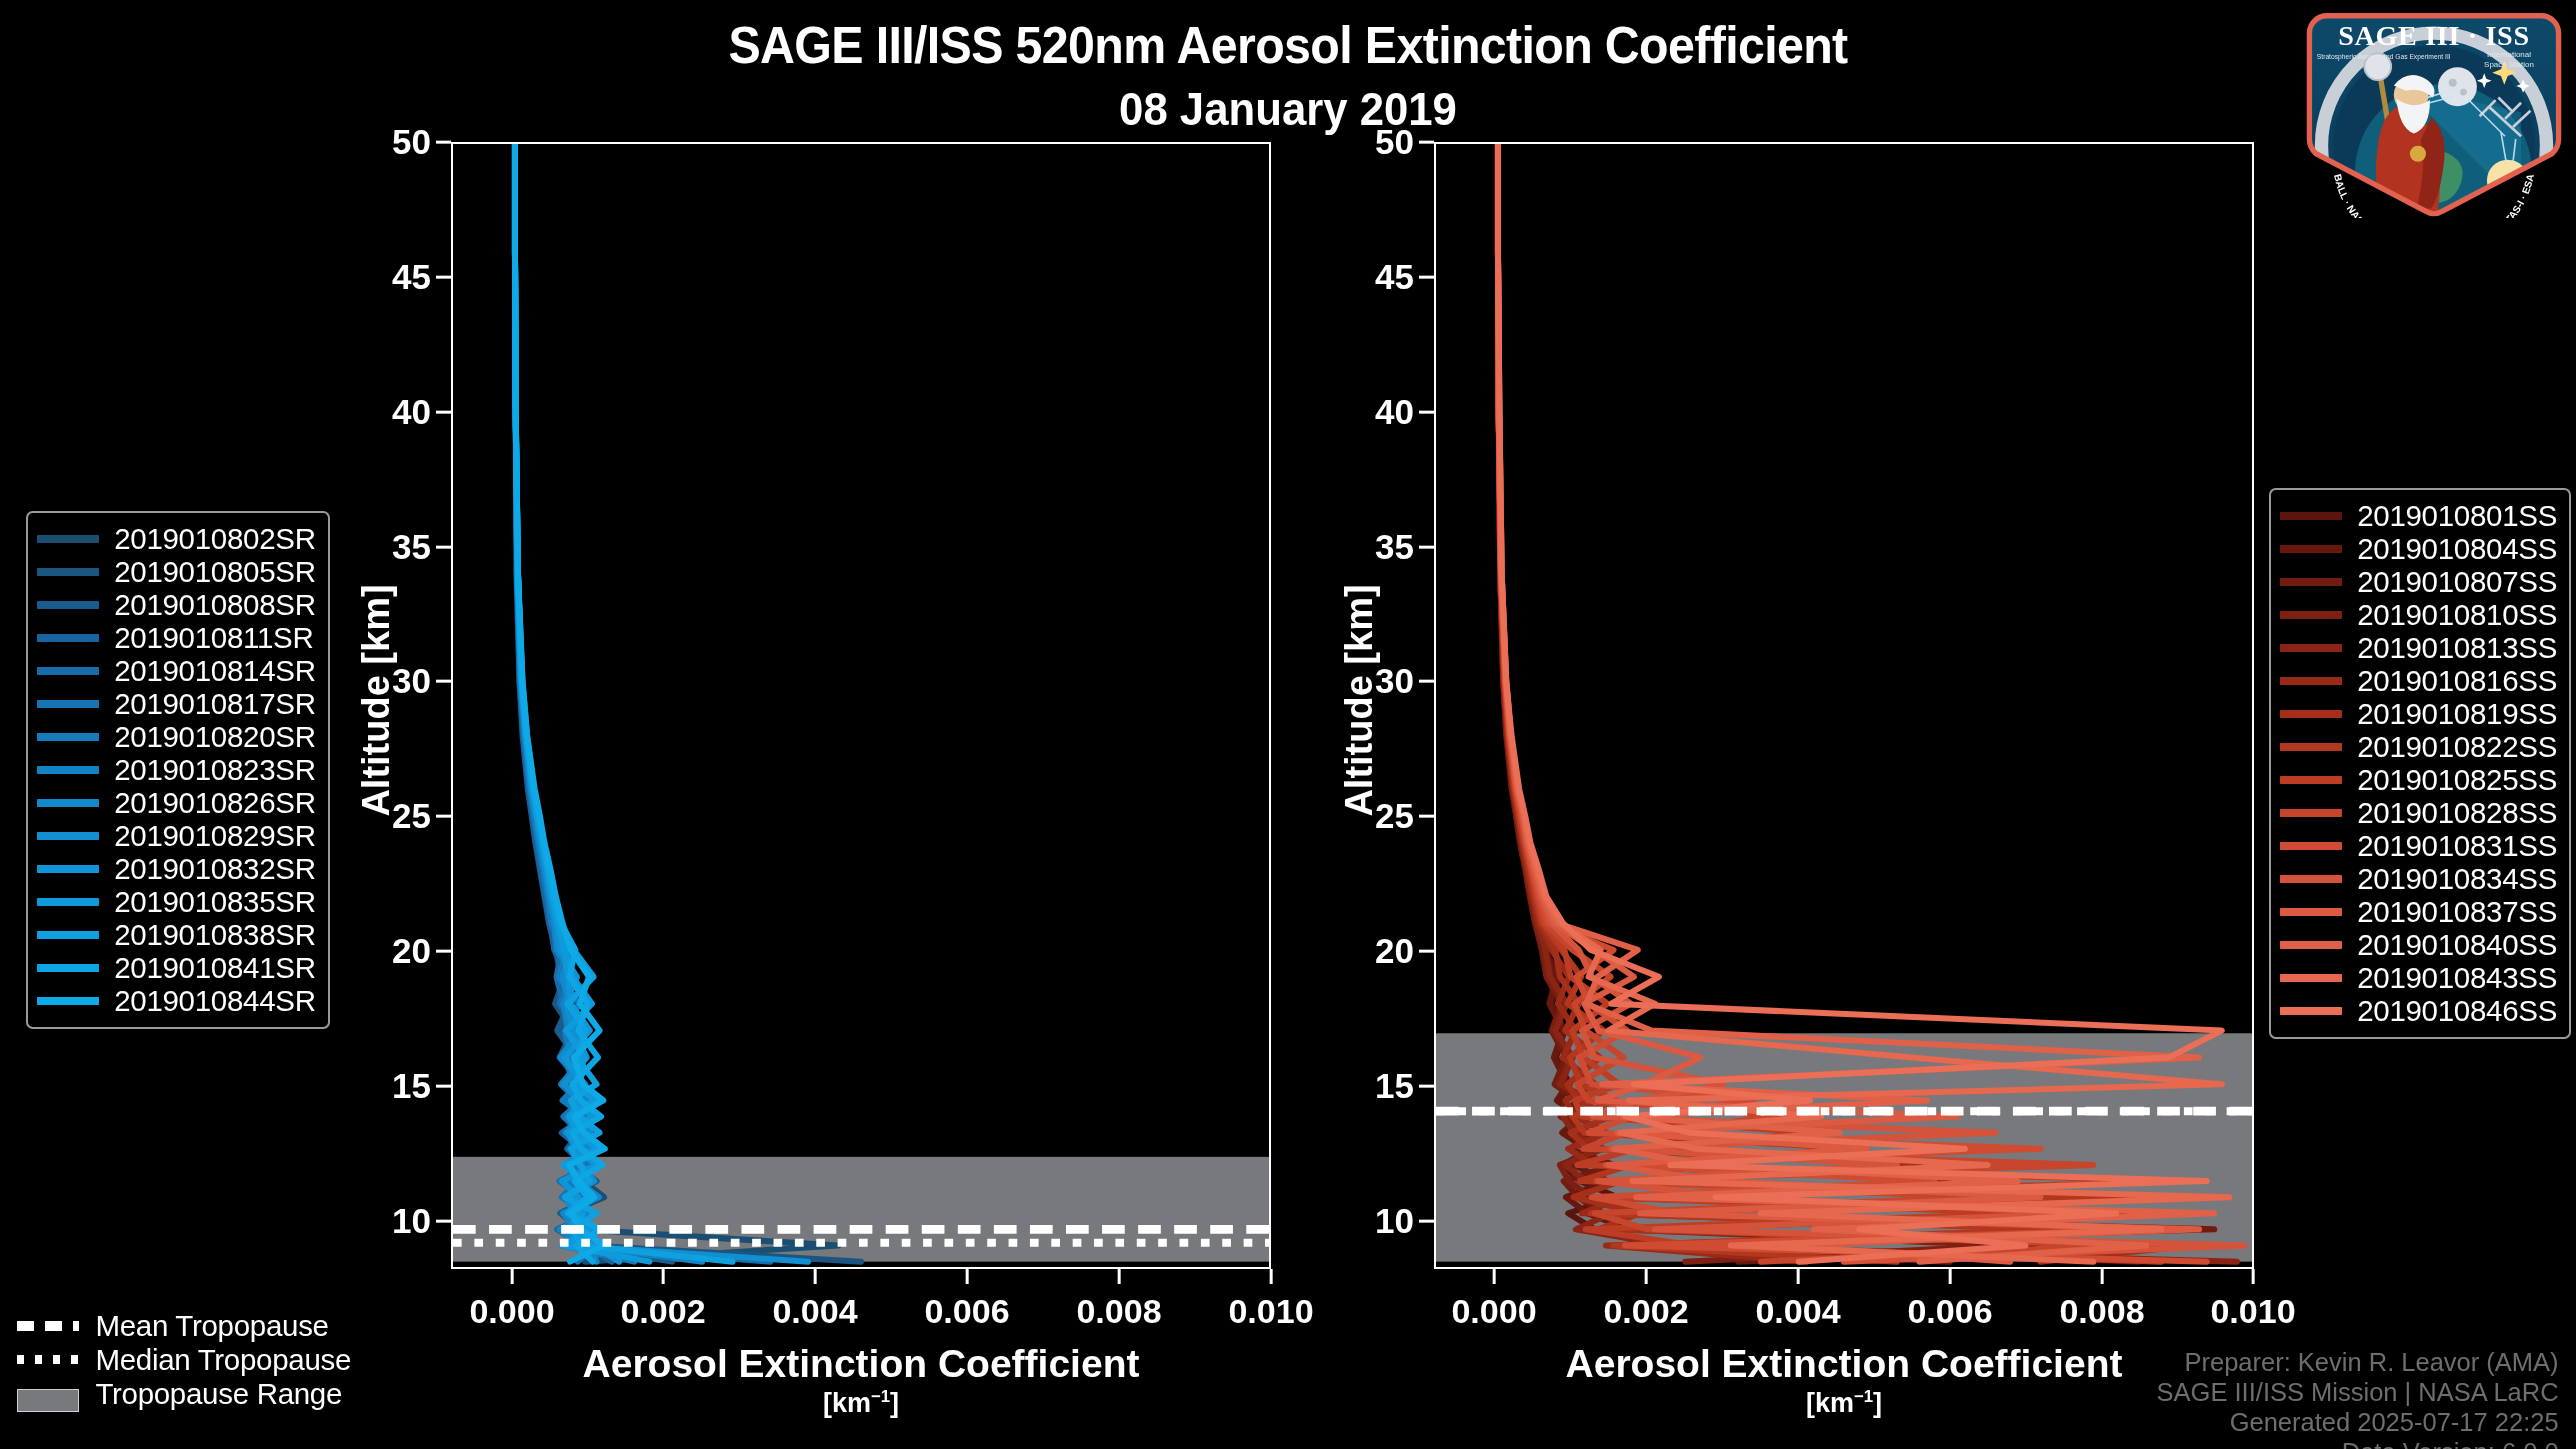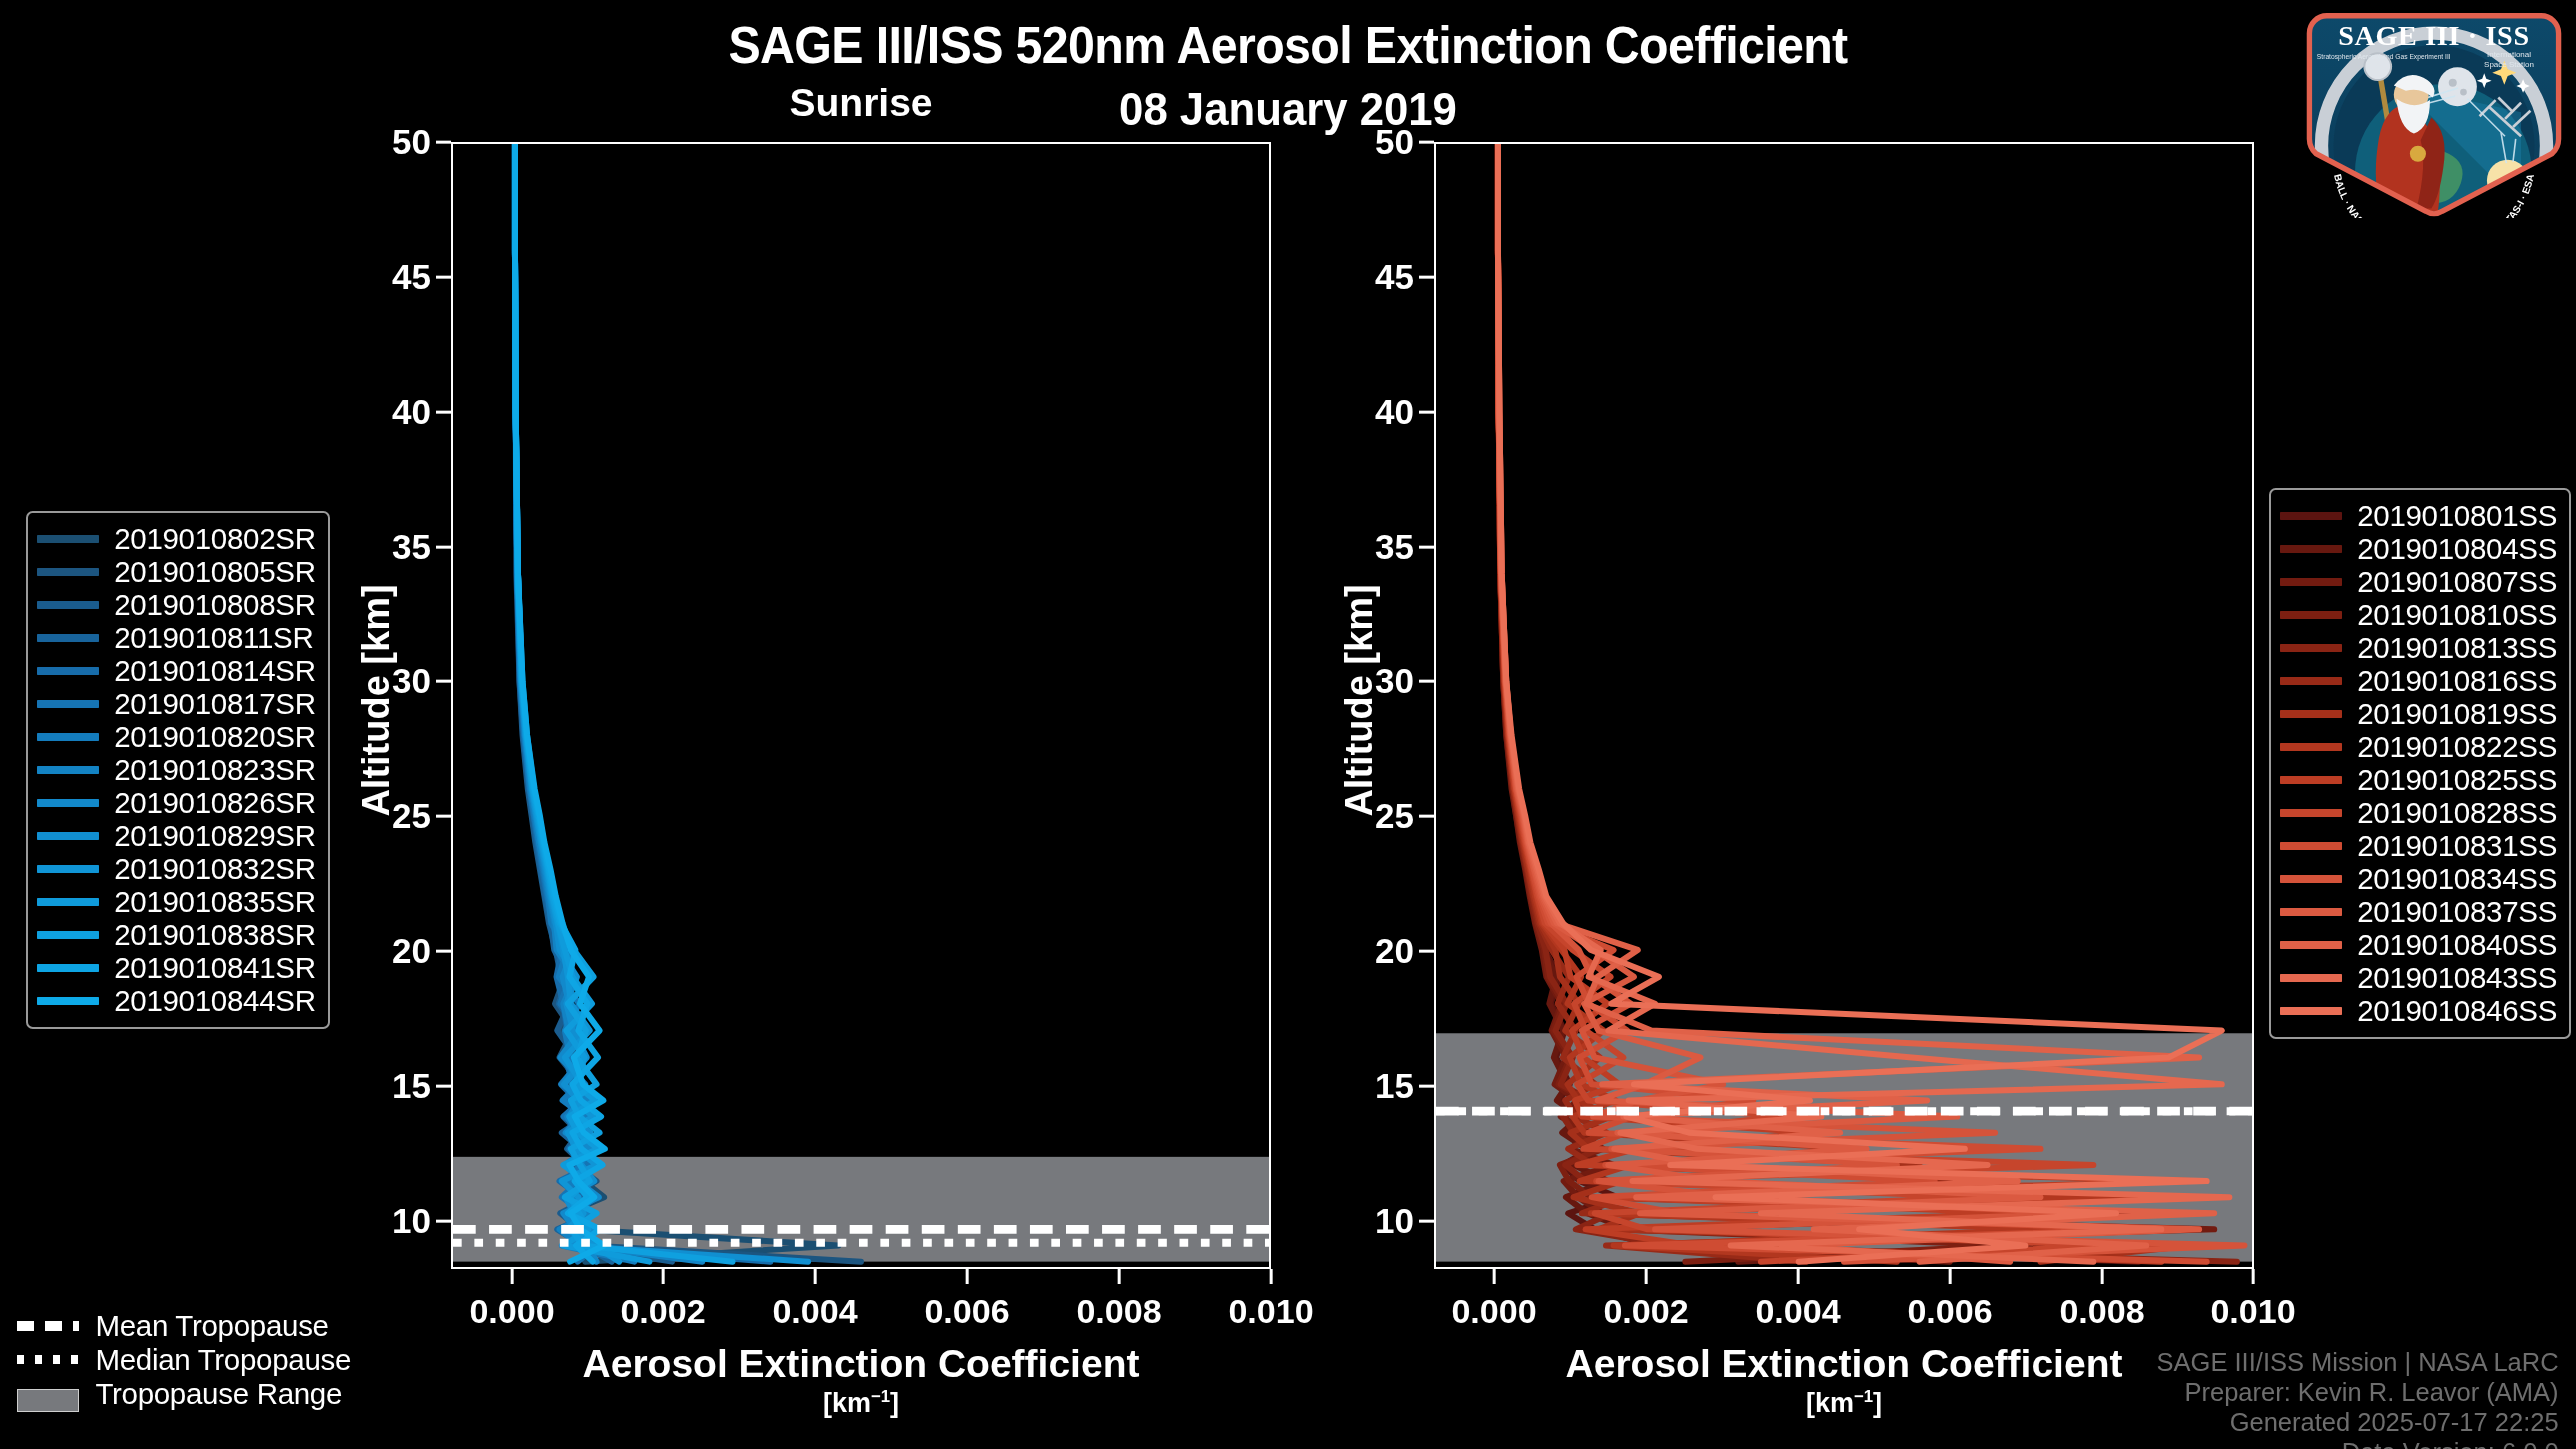--- a/index.html
+++ b/index.html
@@ -92,21 +92,20 @@
   
   .patch{position:absolute;}
 </style>
 </head>
 <body>
 
 <div id="root">
 
   <div class="title-main">SAGE III/ISS 520nm Aerosol Extinction Coefficient</div>
   <div class="title-date">08 January 2019</div>
-  <div class="panel-title" id="pt-left" style="left: 451px; width: 820px; top: 81px;">Sunrise</div>
 
   <div class="plot" id="plot-left" style="left: 451px; top: 142px; width: 820px; height: 1127px;">
       <svg viewBox="0 0 1222 1680" preserveAspectRatio="none">
         <rect x="0" y="1515.2153110047846" width="1222" height="156.74641148325372" fill="#77797d"></rect>
         <polyline points="198.0,1672.0 577.1,1647.8 186.7,1623.7 169.7,1599.6 226.3,1575.5 195.7,1551.4 203.7,1527.3 187.8,1503.2 178.8,1479.0 194.6,1454.9 182.2,1430.8 174.2,1406.7 190.1,1366.5 162.9,1326.3 177.6,1286.1 156.1,1245.9 169.7,1205.7 149.4,1165.6 144.8,1125.4 135.8,1085.2 129.0,1045.0 122.2,1004.8 115.4,964.6 106.4,884.2 100.7,803.8 96.2,643.1 93.9,401.9 92.8,160.8 92.8,0.0" fill="none" stroke="#1b4f72" stroke-width="9" stroke-linejoin="round" stroke-linecap="round"></polyline>
         <polyline points="611.0,1672.0 205.9,1647.8 162.9,1623.7 201.4,1599.6 175.4,1575.5 215.0,1551.4 183.3,1527.3 198.0,1503.2 168.6,1479.0 186.7,1454.9 173.1,1430.8 192.4,1406.7 159.5,1366.5 179.9,1326.3 152.8,1286.1 167.5,1245.9 160.7,1205.7 147.1,1165.6 139.2,1125.4 132.4,1085.2 124.5,1045.0 118.8,1004.8 113.1,964.6 105.2,884.2 99.6,803.8 96.2,643.1 93.9,401.9 92.8,160.8 92.8,0.0" fill="none" stroke="#1c5580" stroke-width="9" stroke-linejoin="round" stroke-linecap="round"></polyline>
         <polyline points="328.1,1672.0 175.4,1647.8 190.1,1623.7 160.7,1599.6 207.1,1575.5 179.9,1551.4 196.9,1527.3 170.9,1503.2 189.0,1479.0 165.2,1454.9 193.5,1430.8 169.7,1406.7 184.4,1366.5 156.1,1326.3 174.2,1286.1 161.8,1245.9 153.9,1205.7 143.7,1165.6 136.9,1125.4 130.1,1085.2 123.3,1045.0 117.7,1004.8 112.0,964.6 104.1,884.2 99.6,803.8 95.0,643.1 93.9,401.9 92.8,160.8 92.8,0.0" fill="none" stroke="#1a5c8e" stroke-width="9" stroke-linejoin="round" stroke-linecap="round"></polyline>
         <polyline points="237.6,1672.0 194.6,1647.8 156.1,1623.7 211.6,1599.6 167.5,1575.5 201.4,1551.4 176.5,1527.3 191.2,1503.2 162.9,1479.0 199.1,1454.9 172.0,1430.8 182.2,1406.7 166.3,1366.5 186.7,1326.3 158.4,1286.1 172.0,1245.9 151.6,1205.7 146.0,1165.6 138.0,1125.4 131.3,1085.2 125.6,1045.0 119.9,1004.8 114.3,964.6 105.2,884.2 100.7,803.8 96.2,643.1 93.9,401.9 92.8,160.8 92.8,0.0" fill="none" stroke="#18649c" stroke-width="9" stroke-linejoin="round" stroke-linecap="round"></polyline>
         <polyline points="475.2,1672.0 168.6,1647.8 204.8,1623.7 173.1,1599.6 192.4,1575.5 159.5,1551.4 208.2,1527.3 181.0,1503.2 194.6,1479.0 169.7,1454.9 185.6,1430.8 161.8,1406.7 195.7,1366.5 170.9,1326.3 165.2,1286.1 155.0,1245.9 162.9,1205.7 148.2,1165.6 140.3,1125.4 133.5,1085.2 126.7,1045.0 121.1,1004.8 114.3,964.6 106.4,884.2 100.7,803.8 96.2,643.1 93.9,401.9 92.8,160.8 92.8,0.0" fill="none" stroke="#176caa" stroke-width="9" stroke-linejoin="round" stroke-linecap="round"></polyline>
         <polyline points="186.7,1672.0 217.2,1647.8 169.7,1623.7 196.9,1599.6 162.9,1575.5 187.8,1551.4 203.7,1527.3 174.2,1503.2 201.4,1479.0 166.3,1454.9 191.2,1430.8 178.8,1406.7 169.7,1366.5 192.4,1326.3 160.7,1286.1 175.4,1245.9 156.1,1205.7 150.5,1165.6 141.4,1125.4 134.6,1085.2 127.9,1045.0 121.1,1004.8 115.4,964.6 106.4,884.2 100.7,803.8 96.2,643.1 93.9,401.9 92.8,160.8 92.8,0.0" fill="none" stroke="#1674b4" stroke-width="9" stroke-linejoin="round" stroke-linecap="round"></polyline>
@@ -358,22 +357,22 @@
     </div>
     <div class="tropo-row">
       <span class="tropo-mark">
           <span class="mark-band" style="display:block"></span>
         </span>
       <span class="tropo-label">Tropopause Range</span>
     </div>
   </div>
 
   <div class="credits" id="credits" style="right: 17.4px; top: 1347px; width: 604px;">
+      <div>Preparer: Kevin R. Leavor (AMA)</div>
       <div>SAGE III/ISS Mission | NASA LaRC</div>
-      <div>Preparer: Kevin R. Leavor (AMA)</div>
       <div>Generated 2025-07-17 22:25</div>
       <div>Data Version: 6.0.0</div>
     </div>
 
   <div class="patch" id="patch" style="left: 2300px; top: 5.4px; width: 268px; height: 213px;">
 <svg viewBox="0 0 400 318" width="268" height="213">
   <defs>
     <clipPath id="shield">
       <path d="M40,16 H360 a26,26 0 0 1 26,26 V200 a30,30 0 0 1 -10,22 L212,308 a22,22 0 0 1 -24,0 L24,222 a30,30 0 0 1 -10,-22 V42 a26,26 0 0 1 26,-26 Z"></path>
     </clipPath>

